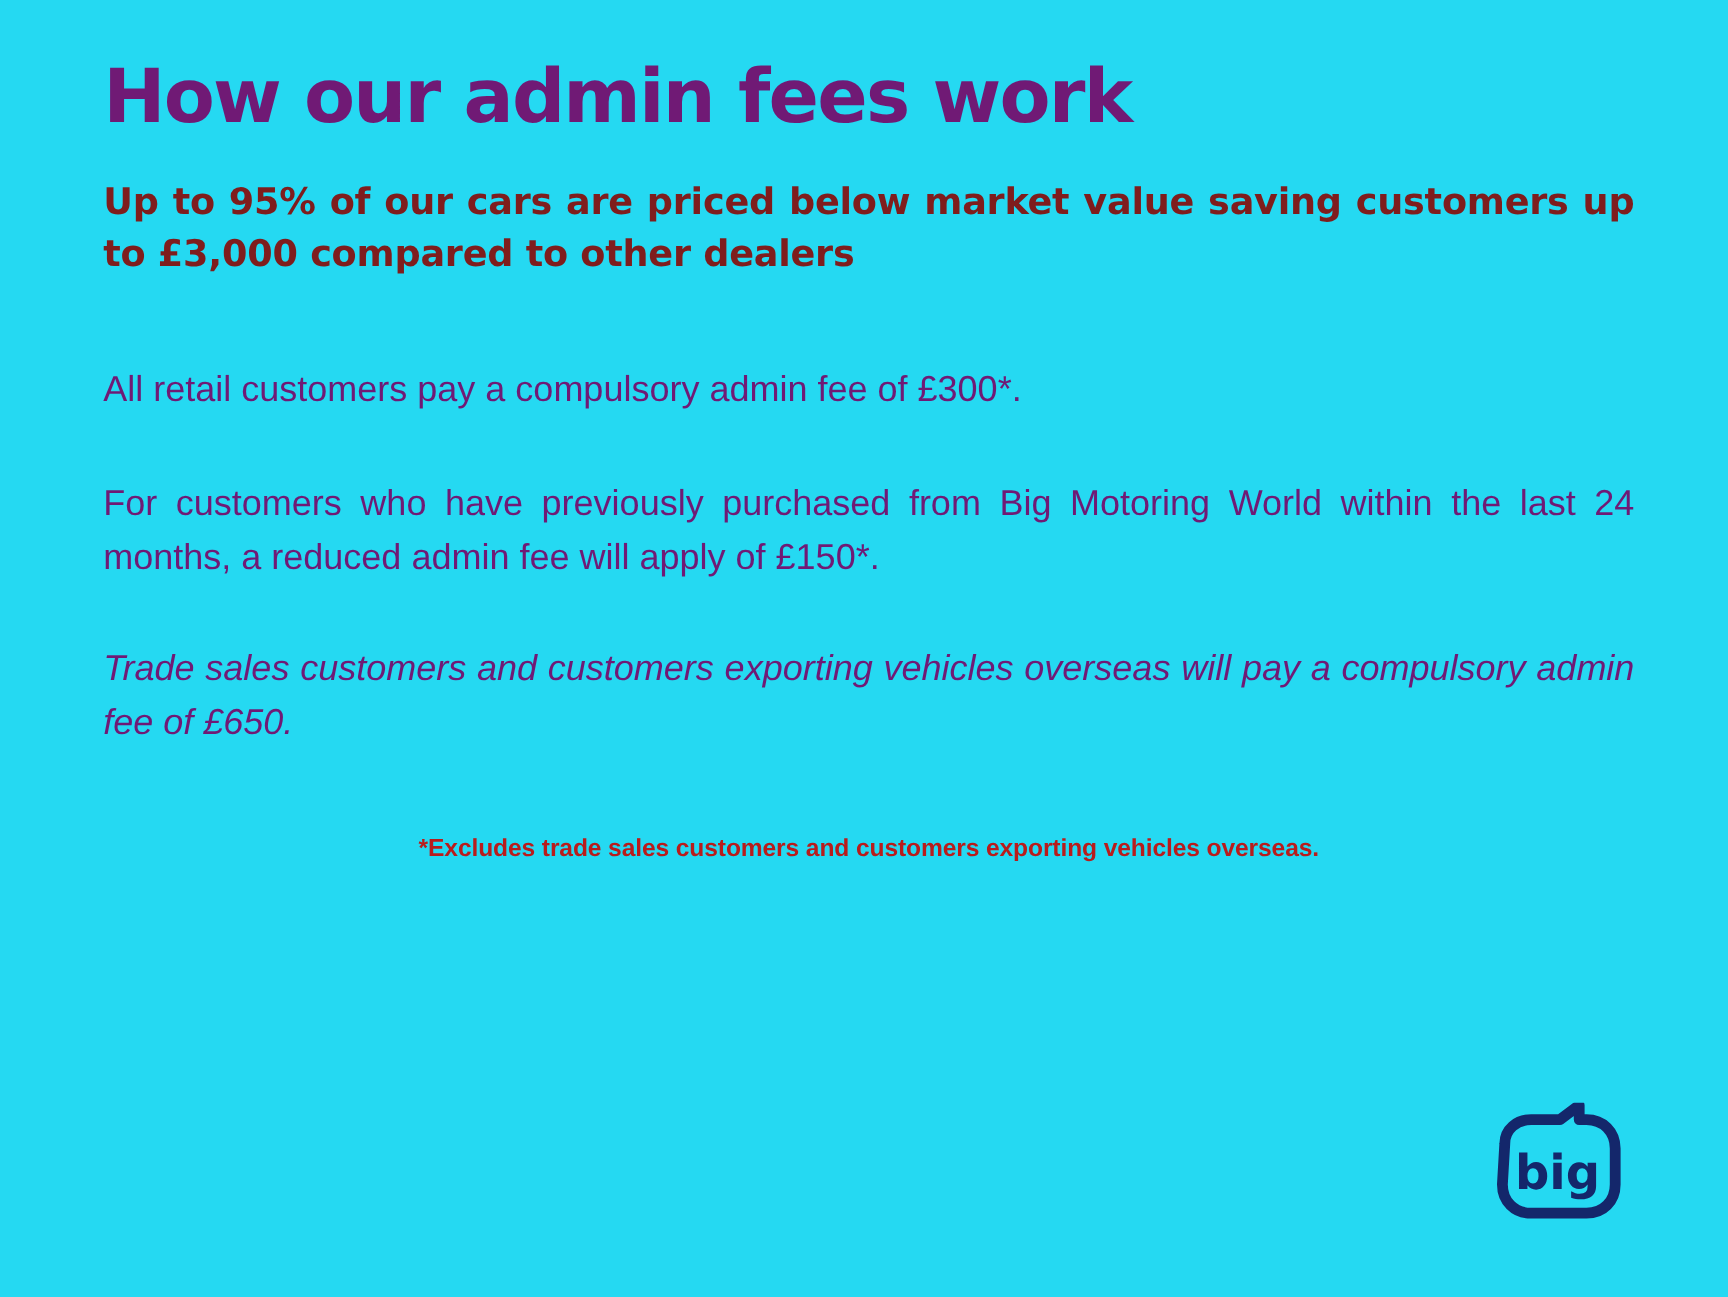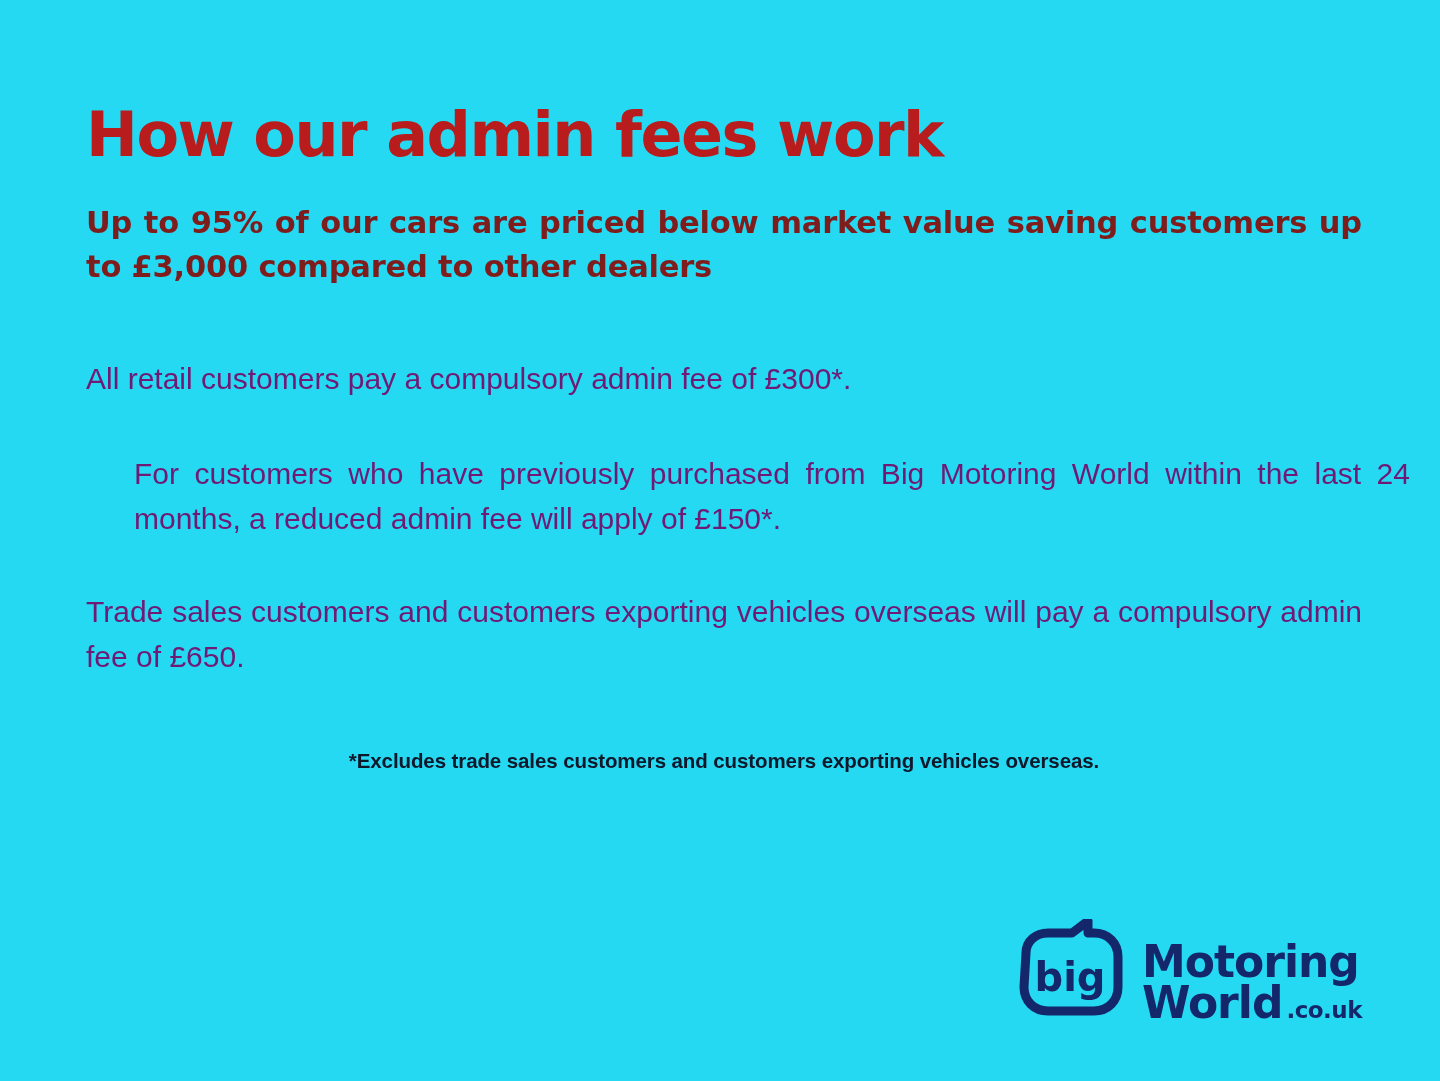--- a/index.html
+++ b/index.html
@@ -23,22 +23,22 @@
   }
   .content {
     position: absolute;
     left: 86px;
     top: 0;
     width: 1278px;
   }
 
   .headline {
     margin: 0;
-    padding-top: 102px;
-    color: #b91c1c;
+    padding-top: 48px;
+    color: #701a75;
     font-family: "DejaVu Sans", sans-serif;
     font-weight: bold;
     font-size: 62px;
     letter-spacing: -1.5px;
     line-height: 1.05;
   }
 
   .subhead {
     margin: 0;
     padding-top: 34px;
@@ -55,27 +55,27 @@
   .body-para {
     margin: 0;
     color: #701a75;
     font-family: "Liberation Sans", sans-serif;
     font-size: 30px;
     line-height: 1.5;
     text-align: justify;
     width: 1276px;
   }
   .p1 { padding-top: 66px; }
-  .p2 { padding-top: 50px; margin-left: 48px; }
-  .p3 { padding-top: 48px; }
+  .p2 { padding-top: 50px; }
+  .p3 { padding-top: 48px; font-style: italic; }
 
   .footnote {
     margin: 0;
     padding-top: 70px;
-    color: #0f172a;
+    color: #b91c1c;
     font-family: "Liberation Sans", sans-serif;
     font-weight: bold;
     font-size: 20.5px;
     text-align: center;
     width: 1276px;
     letter-spacing: -0.1px;
   }
 
   
   .logo {
@@ -139,23 +139,16 @@
 
   <div class="logo">
 
     <div class="logo-badge">
       <svg viewBox="0 0 128 104" width="128" height="104" aria-hidden="true">
         <path d="M20 34 L20 34 C20 22 30 14 42 14 L66 14 L82 2 L82 14 L88 14 C102 14 112 24 112 38 L112 68 C112 82 102 92 88 92 L42 92 C28 92 18 82 18 68 Z" fill="none" stroke="#14276B" stroke-width="9" stroke-linejoin="round"></path>
         <text x="64" y="72" text-anchor="middle" font-family="DejaVu Sans, sans-serif" font-size="40" font-weight="bold" fill="#14276B">big</text>
       </svg>
     </div>
 
-    <div class="logo-text">
-      <span class="line1">Motoring</span>
-      <span class="line2">
-        <span>World</span>
-        <span class="couk">.co.uk</span>
-      </span>
-    </div>
 
   </div>
 
 </div>
 
 </body></html>

